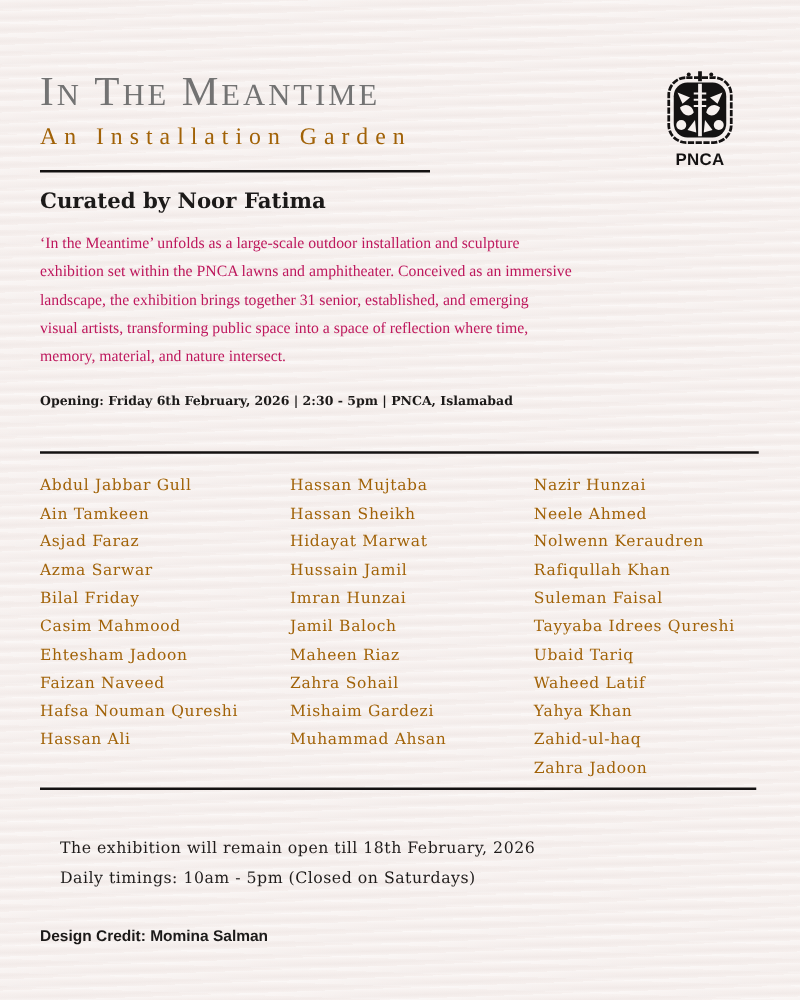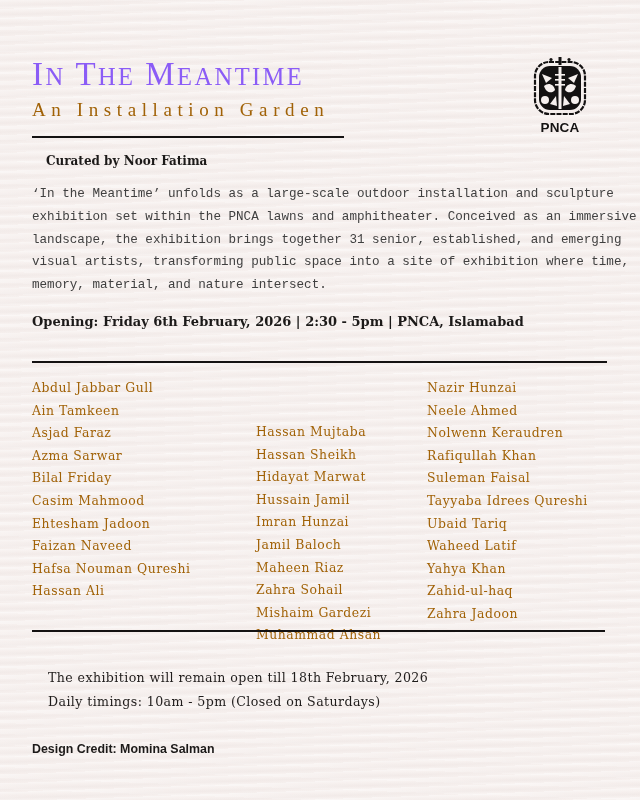--- a/index.html
+++ b/index.html
@@ -22,21 +22,21 @@
 
     .title {
       left: 32px;
       top: 56px;
       font-family: "Liberation Serif", "DejaVu Serif", serif;
       font-size: 30px;
       letter-spacing: 2.4px;
       font-weight: normal;
       line-height: 36px;
       white-space: nowrap;
-      color: #8b5cf6;
+      color: #737373;
       text-align: center;
     }
     .title .cap { font-size: 33px; }
     .title .sm { font-size: 24.5px; }
 
     .subtitle {
       left: 32px;
       top: 98px;
       font-family: "Liberation Serif", "DejaVu Serif", serif;
       font-size: 19px;
@@ -71,58 +71,57 @@
       font-size: 13.5px;
       letter-spacing: 0.2px;
       color: #141212;
     }
 
     .curator {
       left: 32px;
       top: 151px;
       font-family: "DejaVu Serif", serif;
       font-weight: bold;
-      font-size: 12px;
+      font-size: 17px;
       line-height: 20px;
       white-space: nowrap;
-      margin-left: 14px;
     }
 
     .desc {
       left: 32px;
       top: 183px;
       width: 580px;
-      font-family: Liberation Mono, monospace;
+      font-family: Liberation Serif, serif;
       font-size: 12.6px;
       line-height: 22.8px;
-      color: #404040;
+      color: #be185d;
     }
     .desc div { white-space: nowrap; }
 
     .opening {
       left: 32px;
       top: 313px;
       font-family: "DejaVu Serif", serif;
       font-weight: bold;
-      font-size: 13px;
+      font-size: 10px;
       line-height: 18px;
       white-space: nowrap;
     }
 
     .artist-col {
       top: 377px;
       font-family: "DejaVu Serif", serif;
       font-size: 12.4px;
       letter-spacing: 0.55px;
       line-height: 22.6px;
       white-space: nowrap;
       color: #a16207;
     }
     .col-1 { left: 32px; }
-    .col-2 { left: 256px; margin-top: 44px; }
+    .col-2 { left: 232px; }
     .col-3 { left: 427px; }
     .artist-col .artist { display: block; }
 
     .closing {
       left: 48px;
       top: 666px;
       font-family: "DejaVu Serif", serif;
       font-size: 12.6px;
       letter-spacing: 0.4px;
       line-height: 23.5px;
@@ -179,21 +178,21 @@
   </svg>
   <div class="logo-text">PNCA</div>
 </div>
 
 <div class="abs curator">Curated by Noor Fatima</div>
 
 <div class="abs desc">
   <div>‘In the Meantime’ unfolds as a large-scale outdoor installation and sculpture</div>
   <div>exhibition set within the PNCA lawns and amphitheater. Conceived as an immersive</div>
   <div>landscape, the exhibition brings together 31 senior, established, and emerging</div>
-  <div>visual artists, transforming public space into a site of exhibition where time,</div>
+  <div>visual artists, transforming public space into a space of reflection where time,</div>
   <div>memory, material, and nature intersect.</div>
 </div>
 
 <div class="abs opening">Opening: Friday 6th February, 2026 | 2:30 - 5pm | PNCA, Islamabad</div>
 
 <div class="abs rule rule-list-top"></div>
 
 <div class="abs artist-col col-1">
   <span class="artist">Abdul Jabbar Gull</span>
   <span class="artist">Ain Tamkeen</span>

